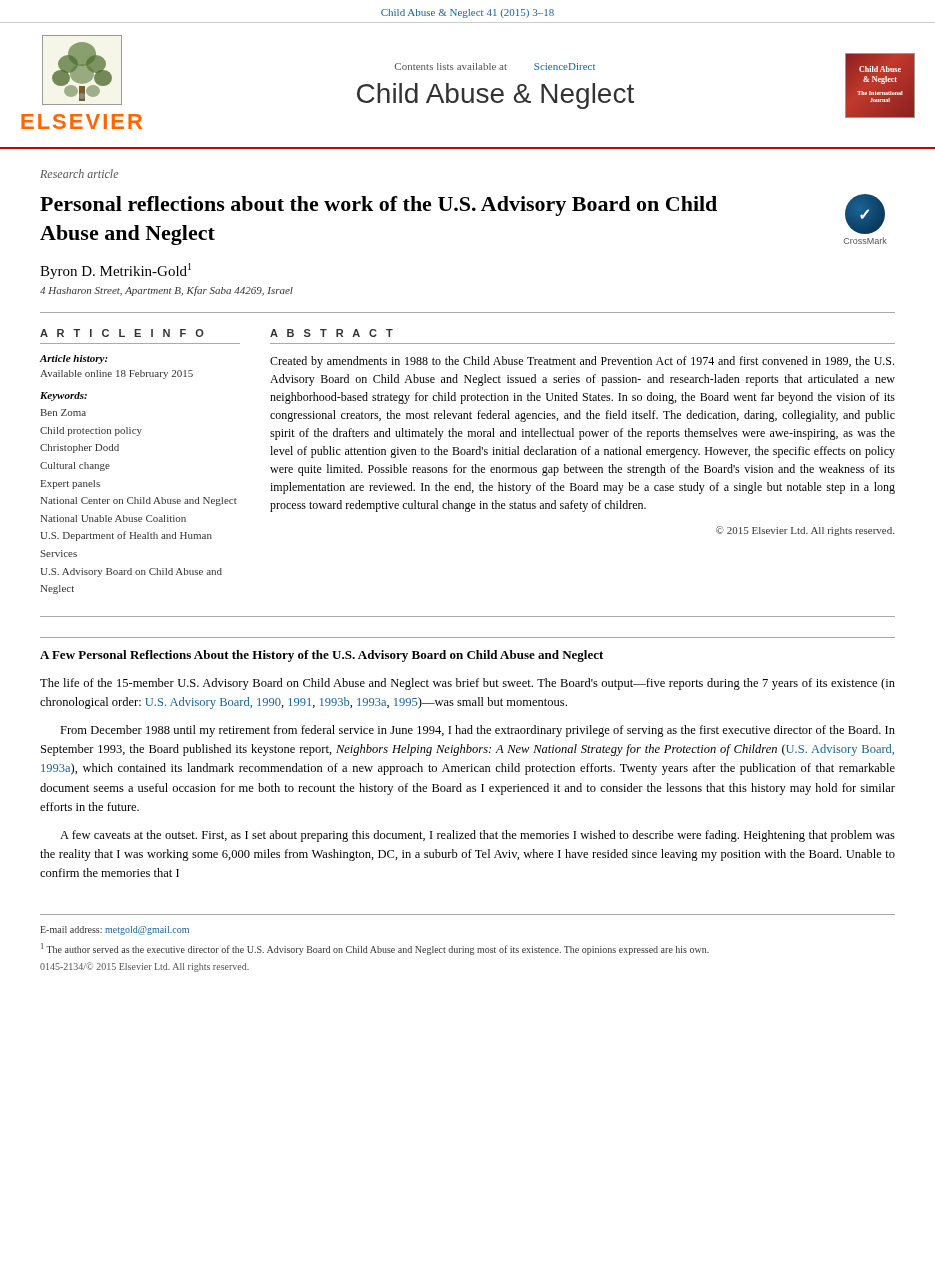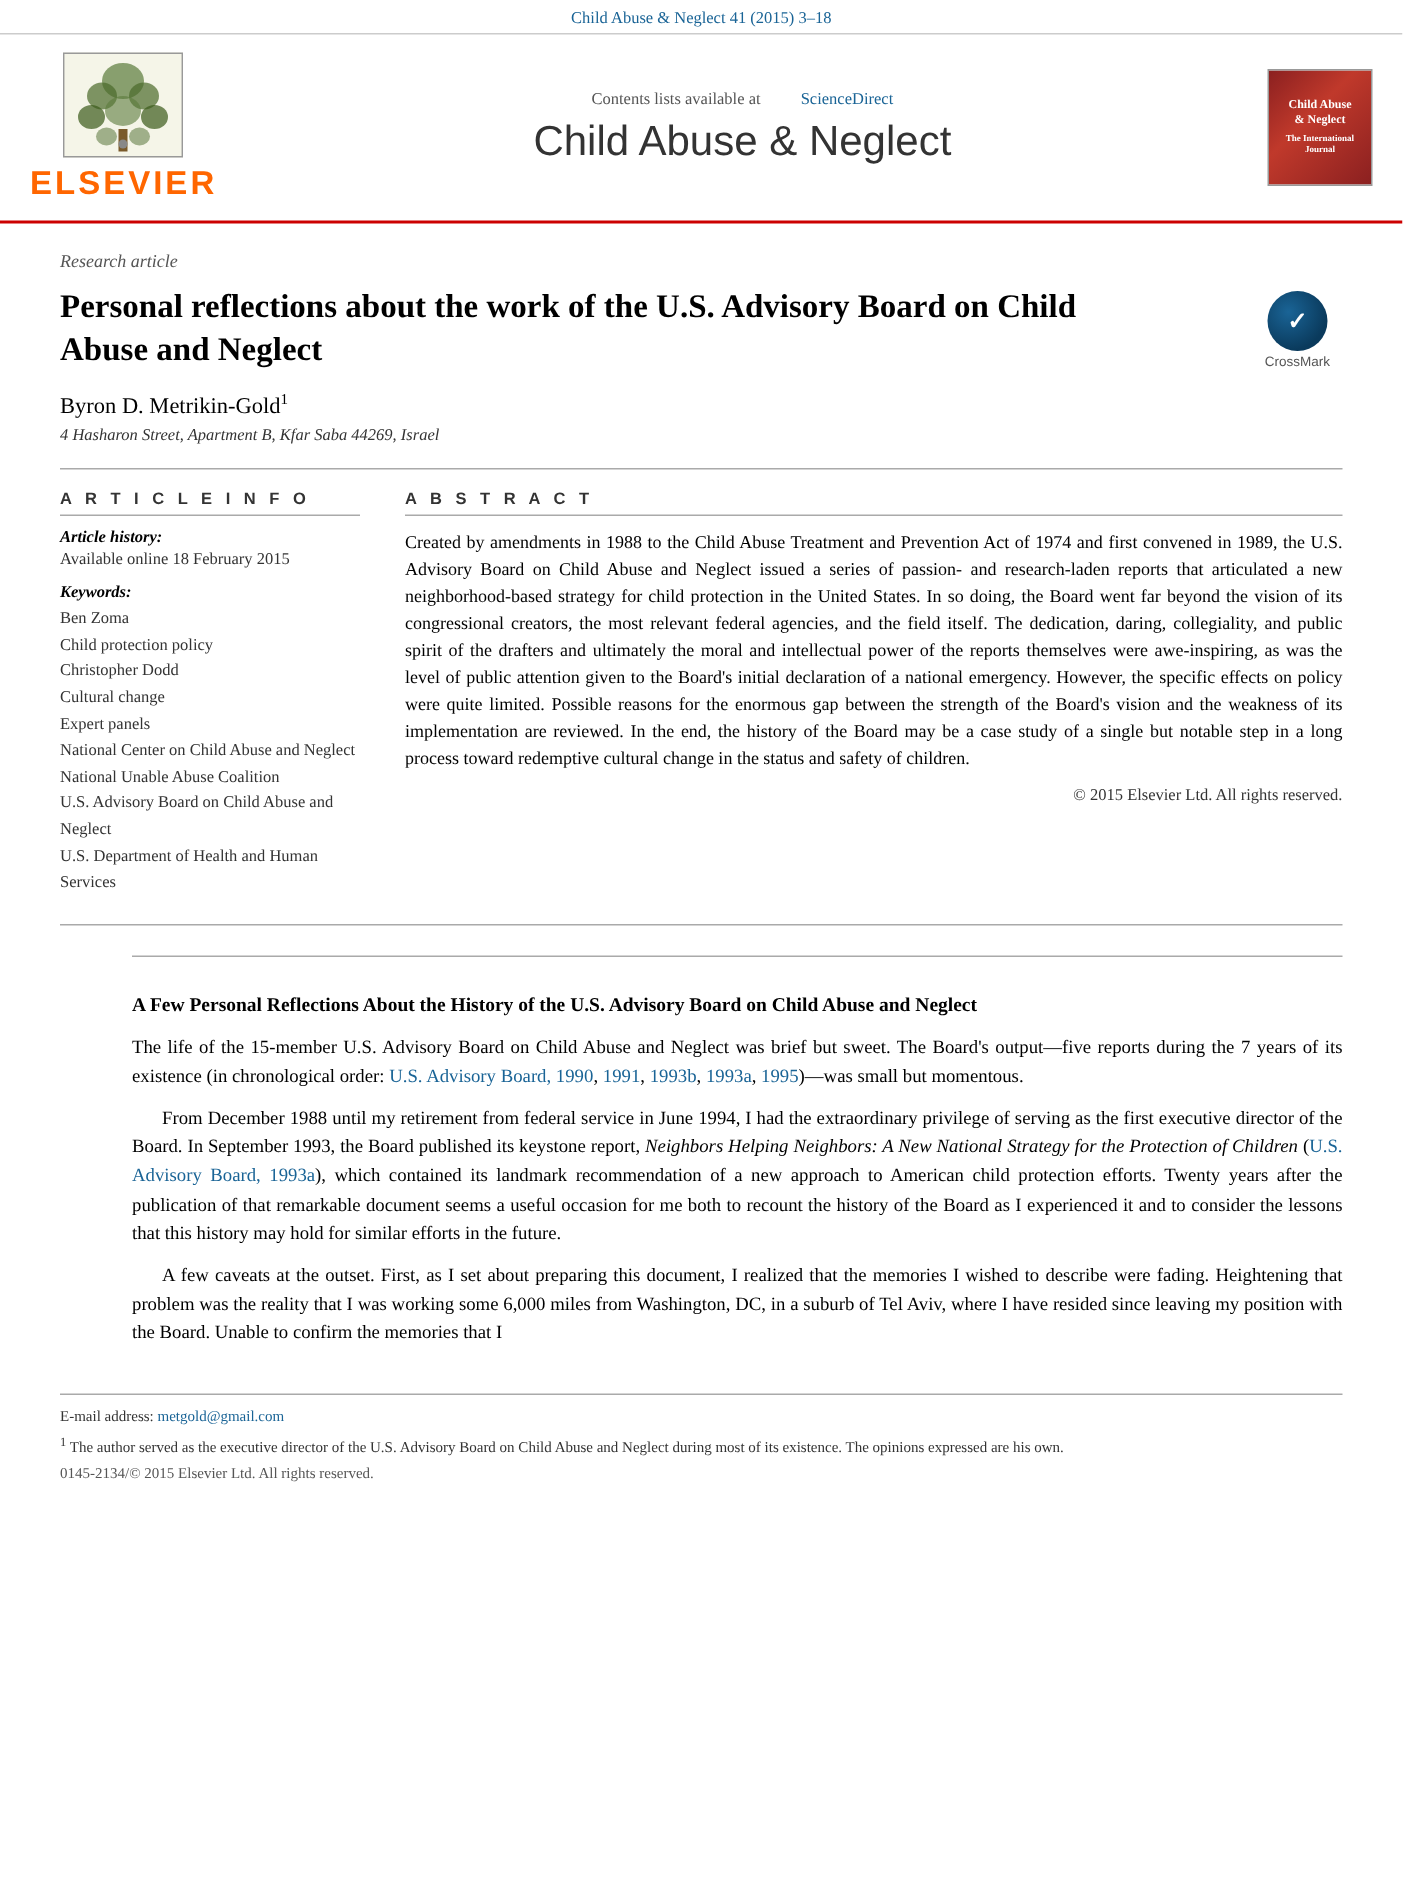--- a/index.html
+++ b/index.html
@@ -67,21 +67,21 @@
     .science-direct-link a { color: #1a6496; text-decoration: none; margin-left: 24px; }
     .journal-title-main {
       font-size: 28px;
       font-weight: normal;
       color: #333;
       font-family: Arial, sans-serif;
       margin-top: 6px;
     }
     .journal-cover {
       width: 70px;
-      height: 78px;
+      height: 65px;
       background: linear-gradient(135deg, #8B2020 0%, #c0392b 40%, #8B2020 100%);
       display: flex;
       flex-direction: column;
       align-items: flex-end;
       justify-content: center;
       color: #fff;
       font-size: 7px;
       text-align: center;
       padding: 4px;
       border: 1px solid #999;
@@ -227,23 +227,22 @@
     .copyright-line {
       font-size: 11px;
       color: #333;
       text-align: right;
       margin-top: 8px;
     }
 
     
     .body-section {
       margin-top: 20px;
-      padding-top: 23px;
+      padding-top: 8px;
       border-top: 1px solid #aaa;
-      margin-left: 48px;
     }
 
     .section-heading {
       font-size: 13px;
       font-weight: bold;
       color: #000;
       margin-bottom: 10px;
       line-height: 1.4;
     }
 
@@ -383,22 +382,22 @@
       <div class="keywords-label">Keywords:</div>
       <div>
 
       <div class="keyword-item">Ben Zoma</div>
           <div class="keyword-item">Child protection policy</div>
           <div class="keyword-item">Christopher Dodd</div>
           <div class="keyword-item">Cultural change</div>
           <div class="keyword-item">Expert panels</div>
           <div class="keyword-item">National Center on Child Abuse and Neglect</div>
           <div class="keyword-item">National Unable Abuse Coalition</div>
+          <div class="keyword-item">U.S. Department of Health and Human Services</div>
           <div class="keyword-item">U.S. Advisory Board on Child Abuse and Neglect</div>
-          <div class="keyword-item">U.S. Department of Health and Human Services</div>
         </div>
     </div>
 
     <div class="abstract-col">
       <div class="col-heading">A B S T R A C T</div>
       <div class="abstract-text">Created by amendments in 1988 to the Child Abuse Treatment and Prevention Act of 1974 and first convened in 1989, the U.S. Advisory Board on Child Abuse and Neglect issued a series of passion- and research-laden reports that articulated a new neighborhood-based strategy for child protection in the United States. In so doing, the Board went far beyond the vision of its congressional creators, the most relevant federal agencies, and the field itself. The dedication, daring, collegiality, and public spirit of the drafters and ultimately the moral and intellectual power of the reports themselves were awe-inspiring, as was the level of public attention given to the Board's initial declaration of a national emergency. However, the specific effects on policy were quite limited. Possible reasons for the enormous gap between the strength of the Board's vision and the weakness of its implementation are reviewed. In the end, the history of the Board may be a case study of a single but notable step in a long process toward redemptive cultural change in the status and safety of children.</div>
       <div class="copyright-line">© 2015 Elsevier Ltd. All rights reserved.</div>
     </div>
 
   </div>

